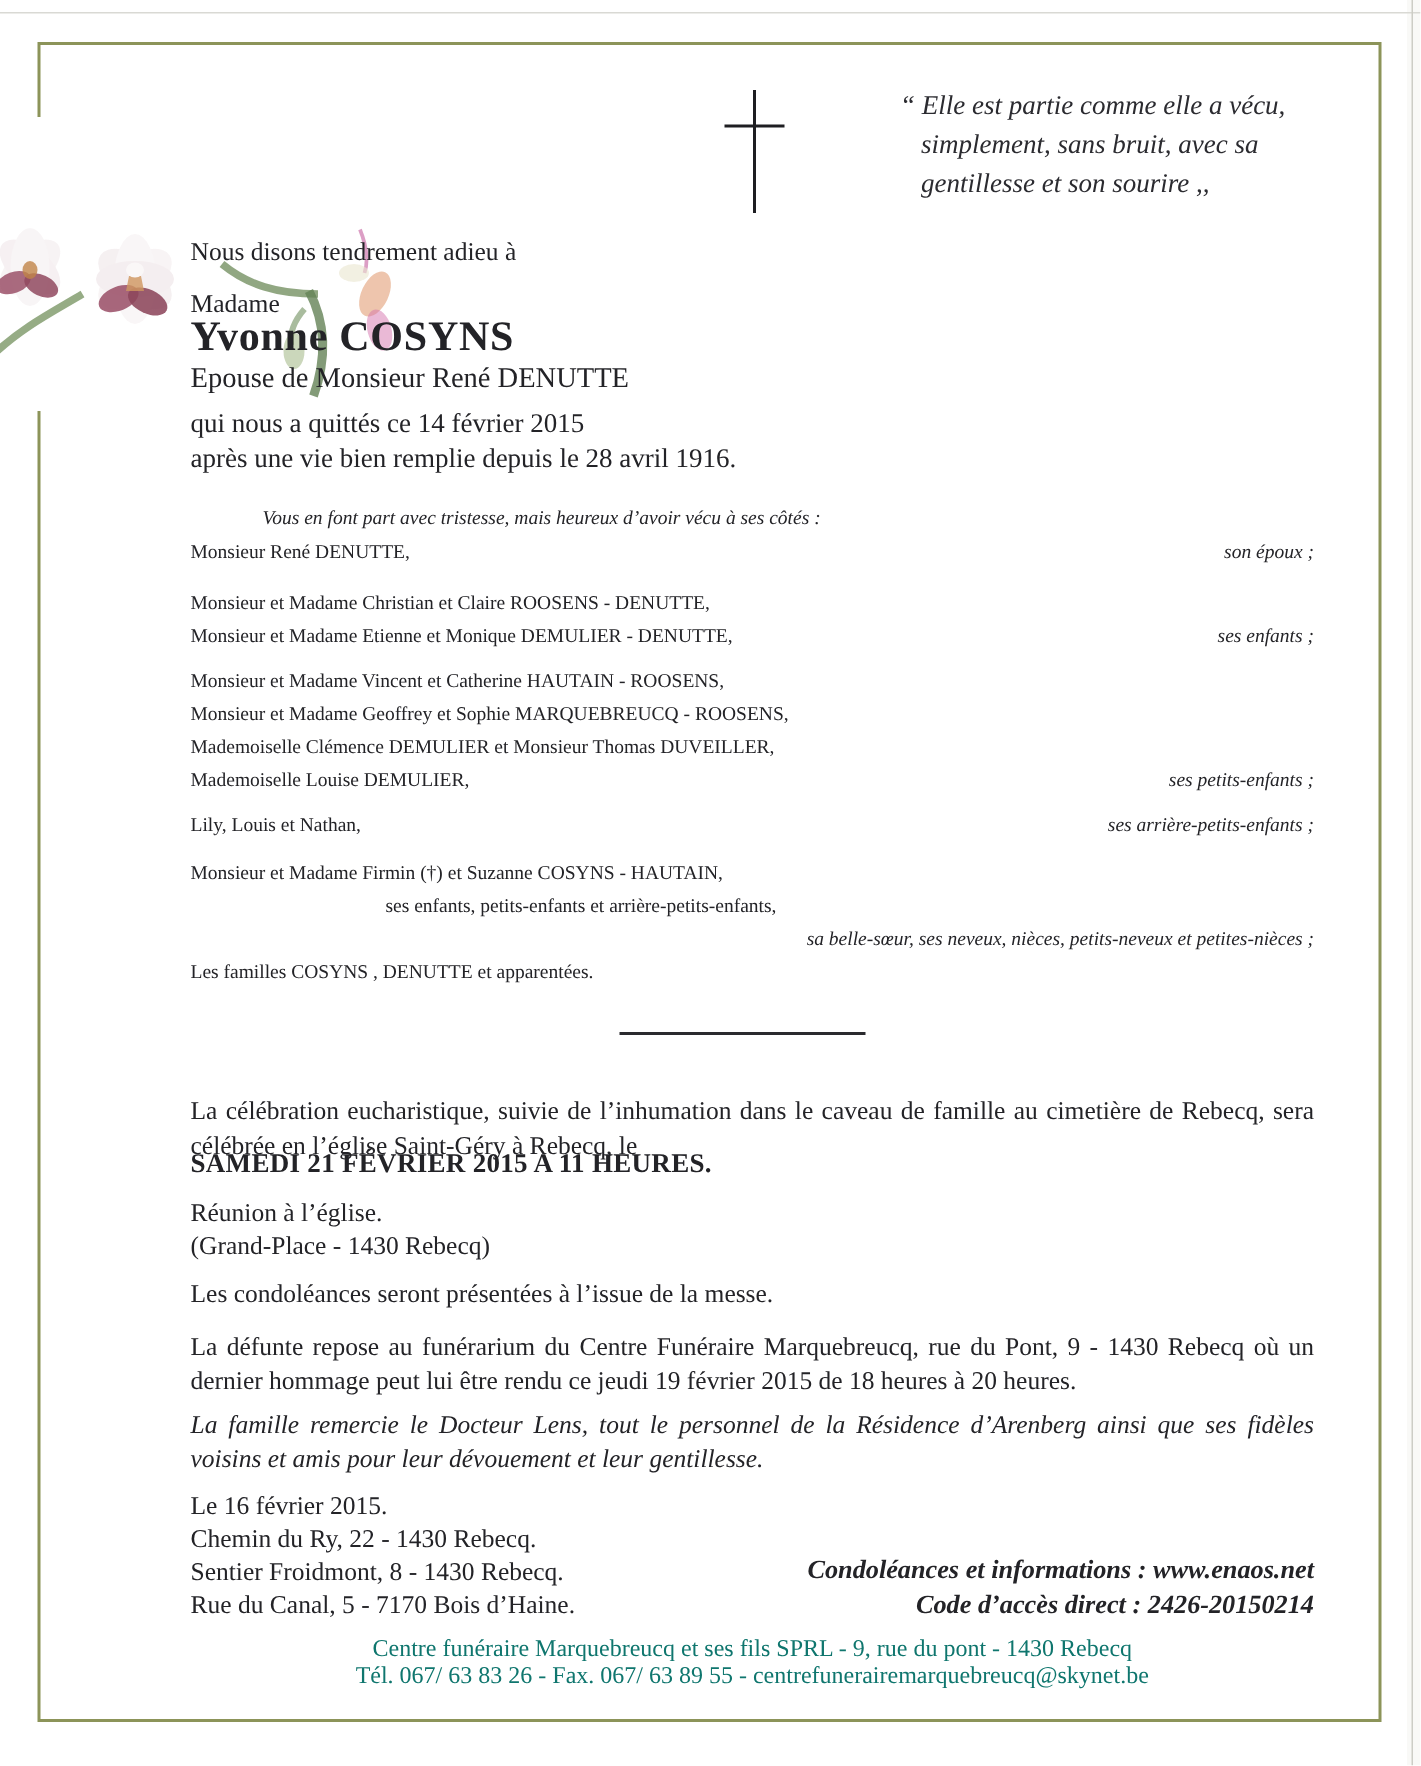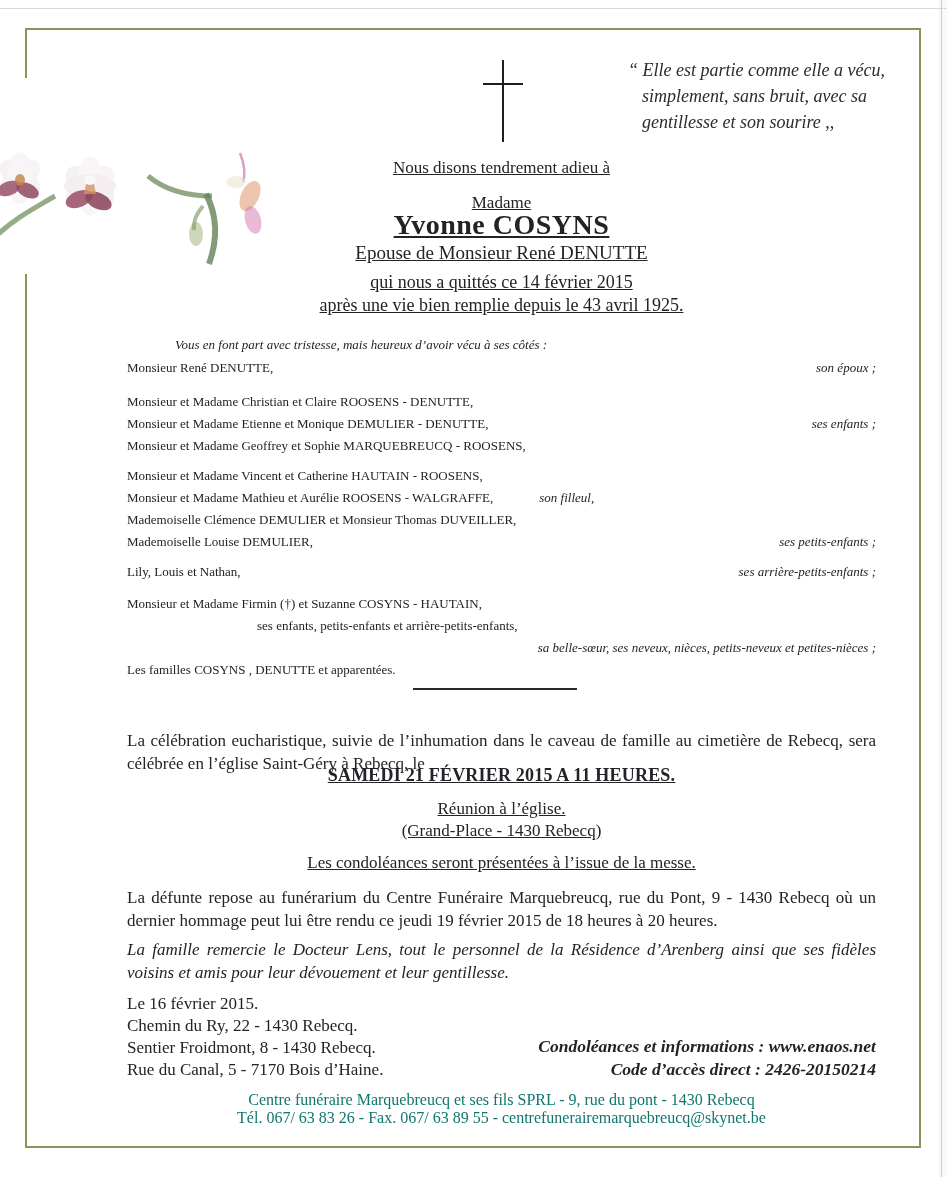--- a/index.html
+++ b/index.html
@@ -16,24 +16,24 @@
   .scan-band-right{position:absolute;left:938px;top:0;width:9px;height:1177px;background:#f4f4f0;opacity:.55;}
   
   .frame{position:absolute;left:25px;top:28px;width:892px;height:1116px;border:2px solid #8c9459;}
   
   .orchid{position:absolute;left:0;top:78px;width:278px;height:196px;background:#ffffff;}
   
   .cross{position:absolute;left:483px;top:60px;width:40px;height:82px;}
   .cross .v{position:absolute;left:19px;top:0;width:2px;height:82px;background:#1e1e22;}
   .cross .h{position:absolute;left:0;top:23px;width:40px;height:2px;background:#1e1e22;}
   
-  .quote{position:absolute;left:628px;top:57px;width:260px;font-style:italic;font-size:18px;line-height:26px;color:#2b2b30;}
+  .quote{position:absolute;left:600px;top:57px;width:260px;font-style:italic;font-size:18px;line-height:26px;color:#2b2b30;}
   .quote .q2{padding-left:14px;}
   
-  .cline{position:absolute;left:127px;width:749px;text-align:center;text-decoration:underline;}
+  .cline{position:absolute;left:127px;width:749px;text-align:left;}
   .t-adieu{top:158px;font-size:17px;}
   .t-madame{top:193px;font-size:17px;}
   .t-name{top:209px;font-size:28px;font-weight:bold;letter-spacing:.5px;}
   .t-epouse{top:242px;font-size:19px;}
   .t-quit1{top:272px;font-size:18px;}
   .t-quit2{top:295px;font-size:18px;}
   
   .family{position:absolute;left:127px;top:334px;width:749px;font-size:13px;}
   .family .row{display:flex;justify-content:space-between;line-height:22px;}
   .family .row .lbl{font-style:italic;white-space:nowrap;}
@@ -116,41 +116,38 @@
   <div>“ Elle est partie comme elle a vécu,</div>
   <div class="q2">simplement, sans bruit, avec sa</div>
   <div class="q2">gentillesse et son sourire ,,</div>
 </div>
 
 <div class="cline t-adieu">Nous disons tendrement adieu à</div>
 <div class="cline t-madame">Madame</div>
 <div class="cline t-name">Yvonne COSYNS</div>
 <div class="cline t-epouse">Epouse de Monsieur René DENUTTE</div>
 <div class="cline t-quit1">qui nous a quittés ce 14 février 2015</div>
-<div class="cline t-quit2">après une vie bien remplie depuis le 43 avril 1925.</div>
+<div class="cline t-quit2">après une vie bien remplie depuis le 28 avril 1916.</div>
 
 <div class="family">
   <div class="intro">Vous en font part avec tristesse, mais heureux d’avoir vécu à ses côtés :</div>
 
   <div class="row m1">
     <span>Monsieur René DENUTTE,</span>
     <span class="lbl">son époux ;</span>
   </div>
 
   <div class="plain m12">Monsieur et Madame Christian et Claire ROOSENS - DENUTTE,</div>
   <div class="row">
     <span>Monsieur et Madame Etienne et Monique DEMULIER - DENUTTE,</span>
     <span class="lbl">ses enfants ;</span>
   </div>
 
+  <div class="plain m8">Monsieur et Madame Vincent et Catherine HAUTAIN - ROOSENS,</div>
   <div class="plain">Monsieur et Madame Geoffrey et Sophie MARQUEBREUCQ - ROOSENS,</div>
-  <div class="plain m8">Monsieur et Madame Vincent et Catherine HAUTAIN - ROOSENS,</div>
-  <div class="plain">
-    <span>Monsieur et Madame Mathieu et Aurélie ROOSENS - WALGRAFFE,</span><span class="inline-lbl">son filleul,</span>
-  </div>
   <div class="plain">Mademoiselle Clémence DEMULIER et Monsieur Thomas DUVEILLER,</div>
   <div class="row">
     <span>Mademoiselle Louise DEMULIER,</span>
     <span class="lbl">ses petits-enfants ;</span>
   </div>
 
   <div class="row m8">
     <span>Lily, Louis et Nathan,</span>
     <span class="lbl">ses arrière-petits-enfants ;</span>
   </div>

